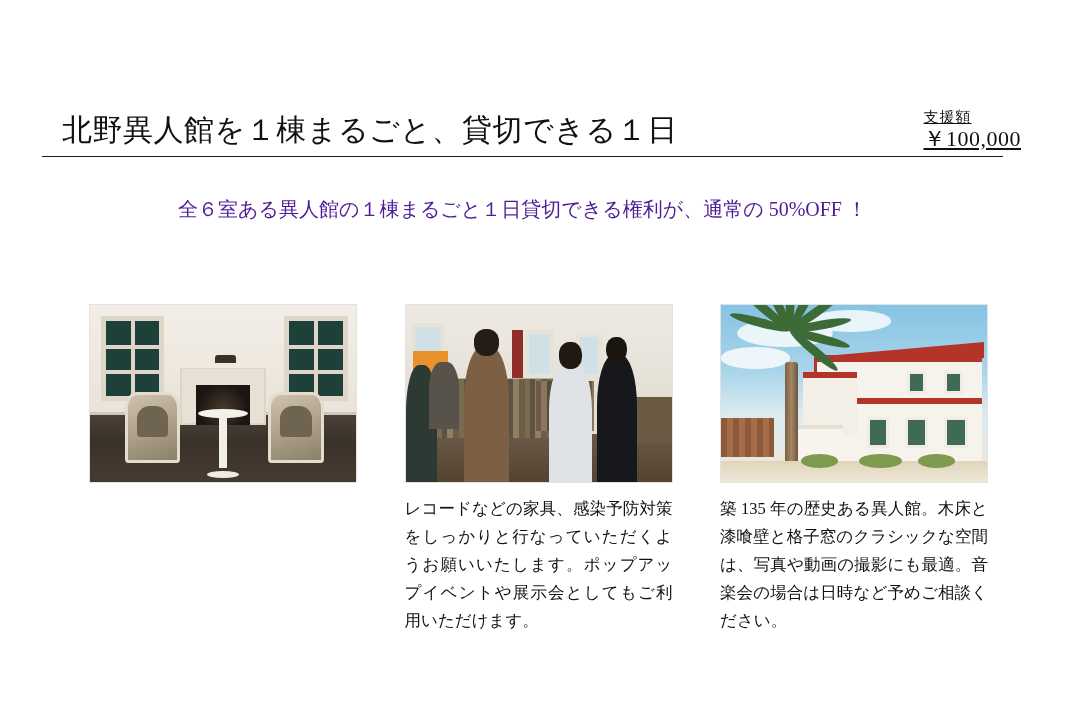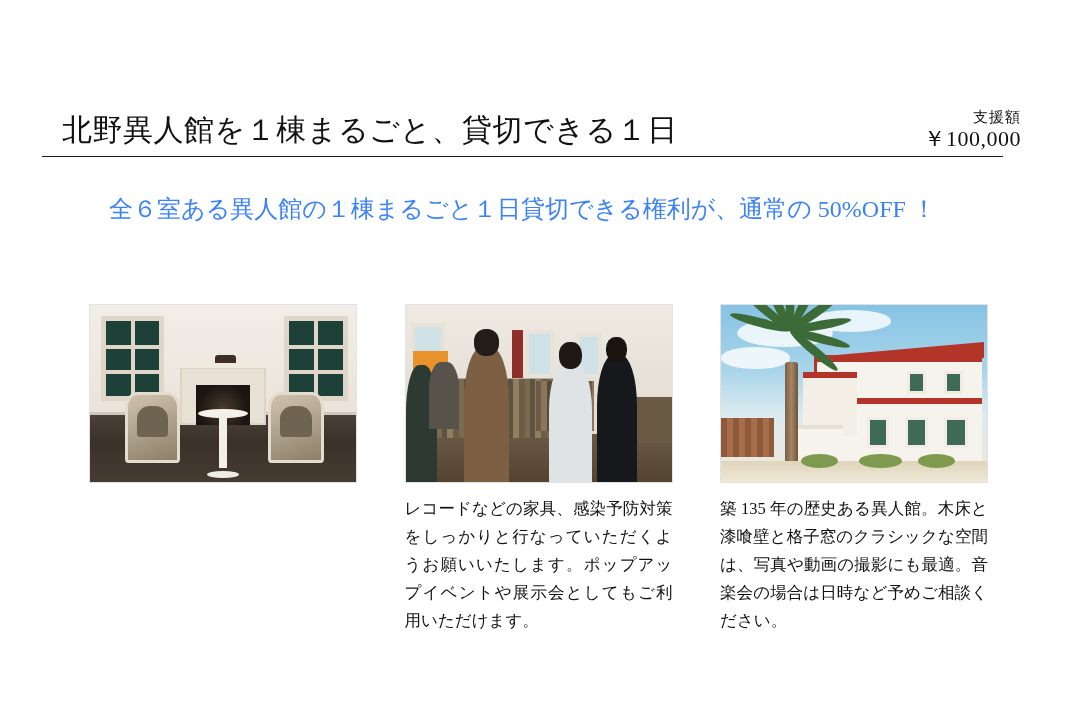--- a/index.html
+++ b/index.html
@@ -14,33 +14,33 @@
 
   
   #header-row{
     position:absolute; left:42px; top:84px; width:961px; height:68px;
     display:flex; align-items:flex-end; justify-content:space-between;margin-left:20px;
   }
   #page-title{
     font-size:30px; line-height:1.25; letter-spacing:0.5px;
     color:#111111; white-space:nowrap; padding-bottom:4px;
   }
-  #price-block{ text-align:right; padding-right:2px; padding-bottom:1px; }
+  #price-block{ text-align:left; padding-right:2px; padding-bottom:1px;text-decoration:underline; }
   #price-label{ font-size:15px; line-height:1.2; letter-spacing:1px; color:#111; }
   #price-value{ font-size:22px; line-height:1.15; letter-spacing:0.5px; color:#111; white-space:nowrap; }
 
   #header-divider{
     position:absolute; left:42px; top:156px; width:961px; height:0;
     border-top:1.6px solid #1b1b1b;
   }
 
   
   #subtitle{
     position:absolute; left:42px; top:192px; width:961px;
-    text-align:center; font-size:24px; line-height:34px; color:#3b82f6;
+    text-align:center; font-size:20px; line-height:34px; color:#4c1d95;
   }
   .sub-line{ display:block; white-space:nowrap; }
 
   
   #cards{
     position:absolute; left:89px; top:304px; width:899px;
     display:flex; justify-content:space-between;
   }
   .card{ width:268px; }
   .photo{

